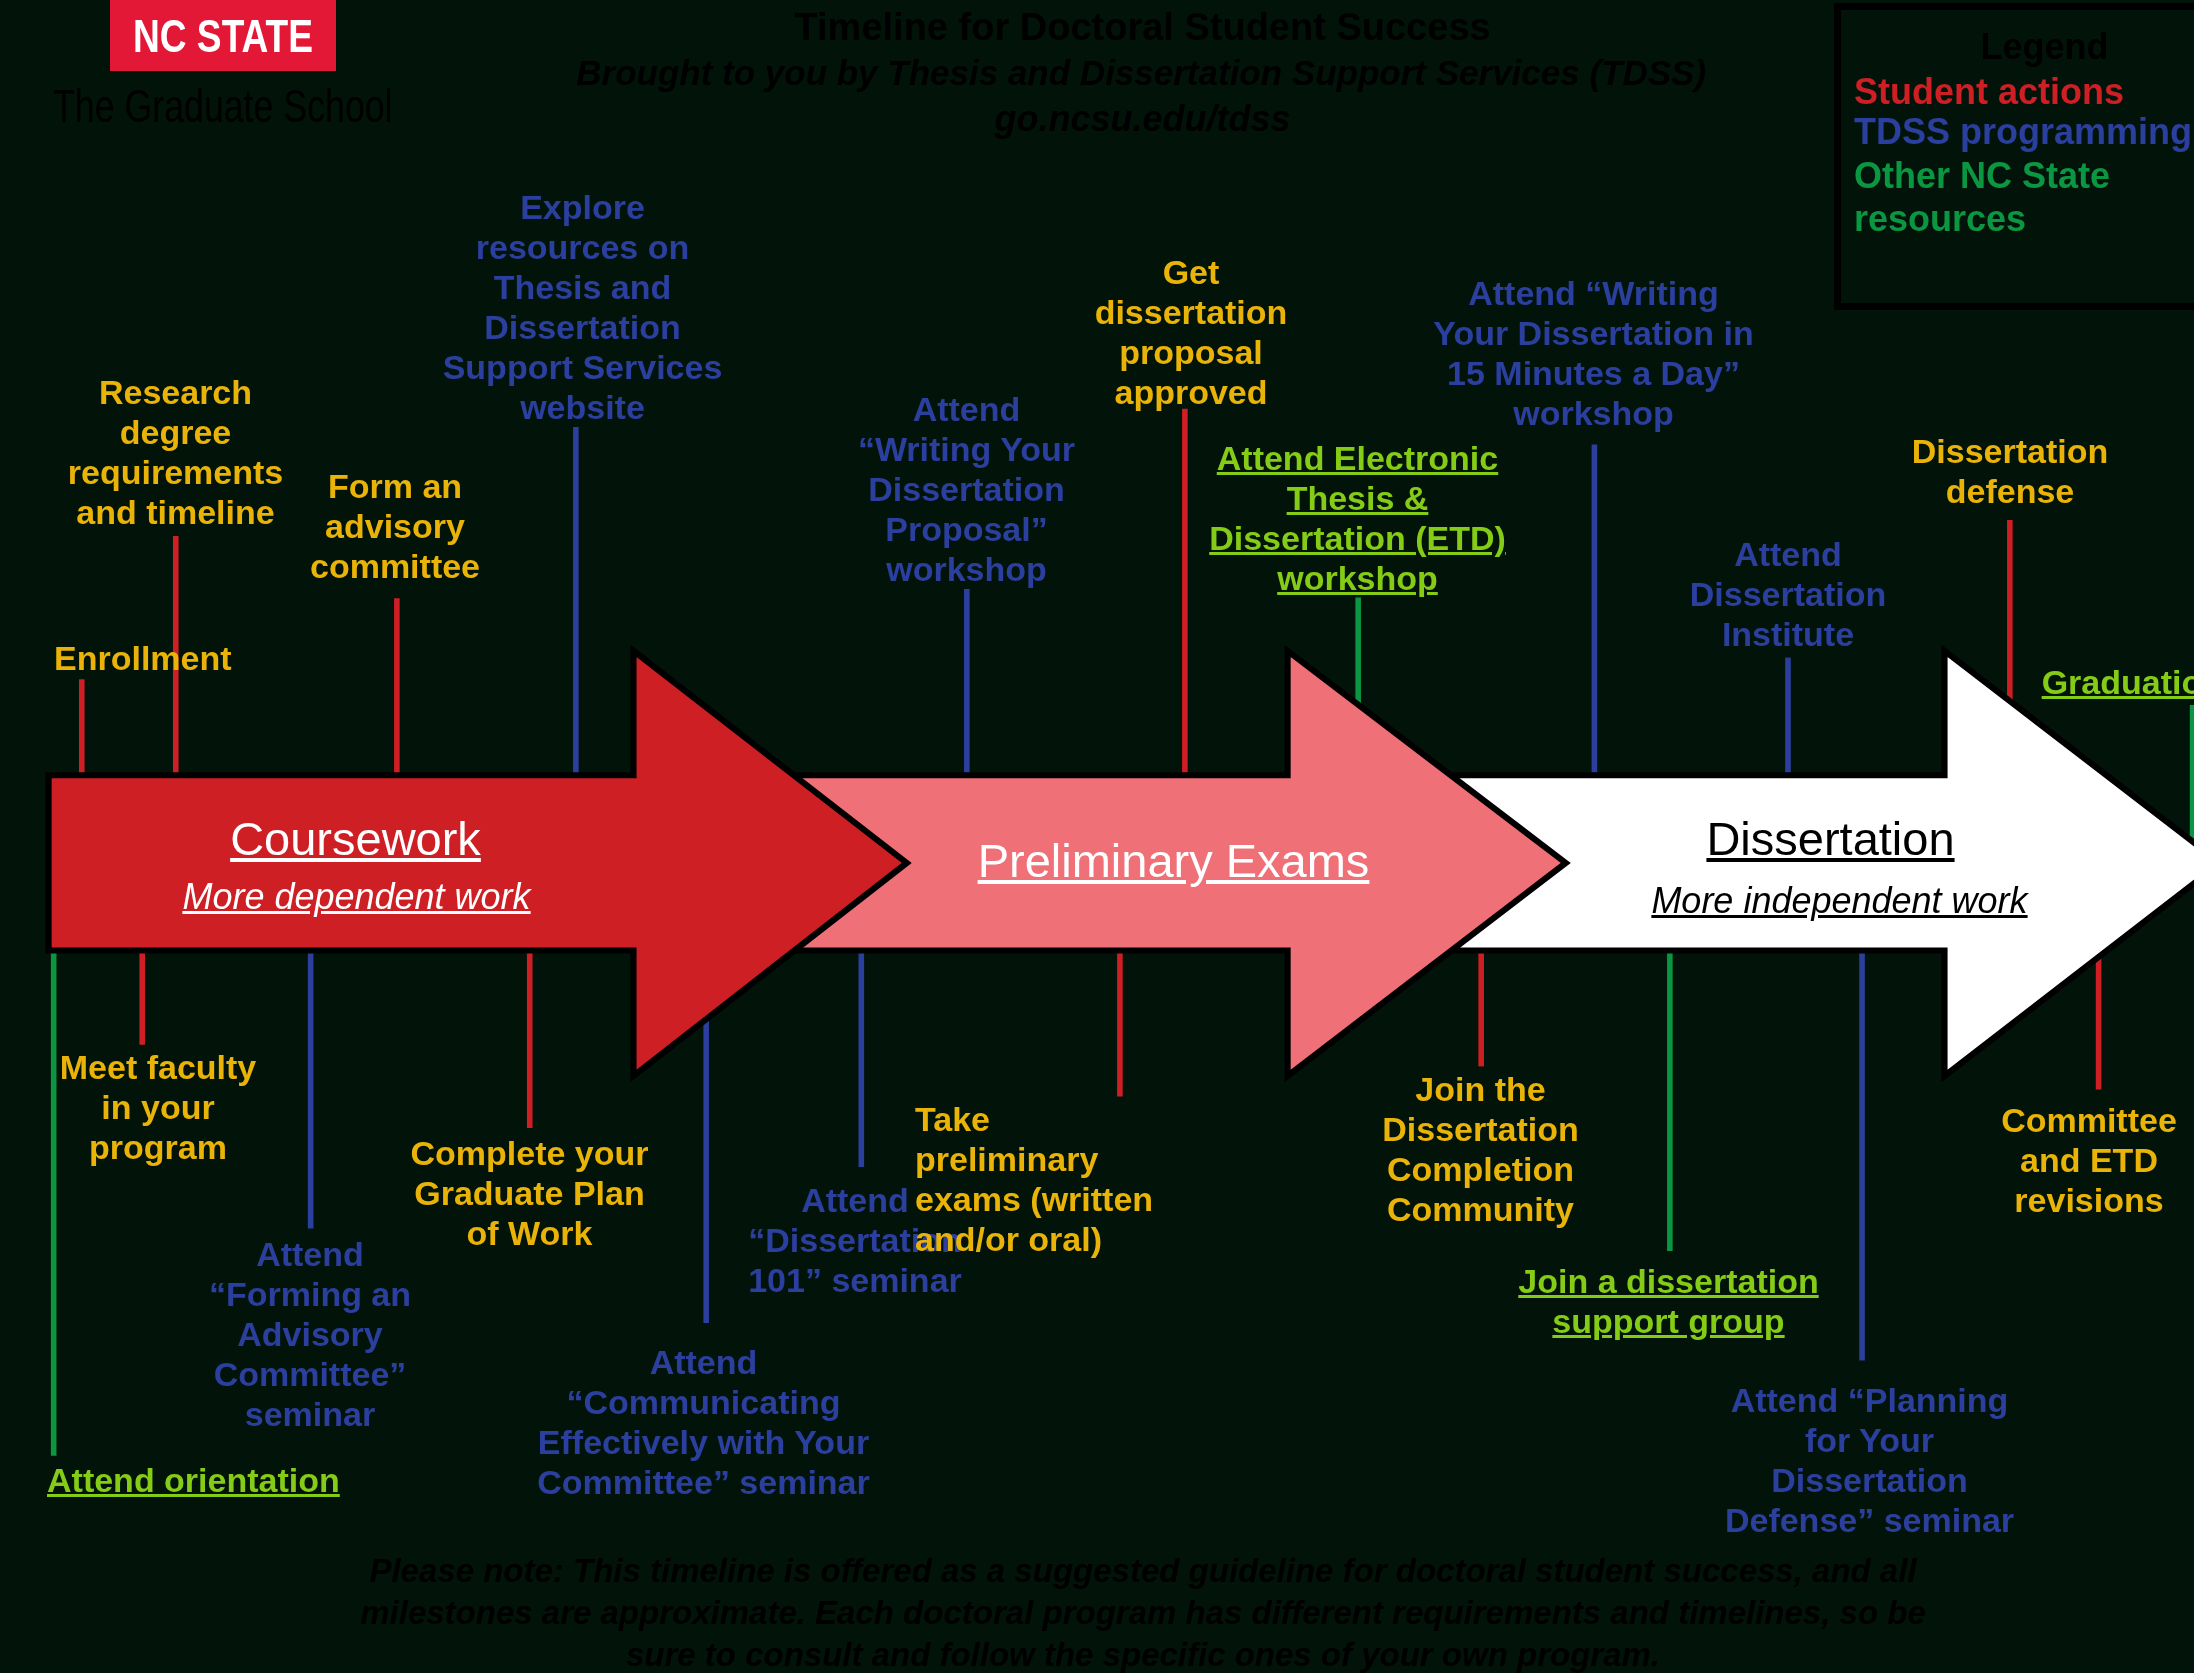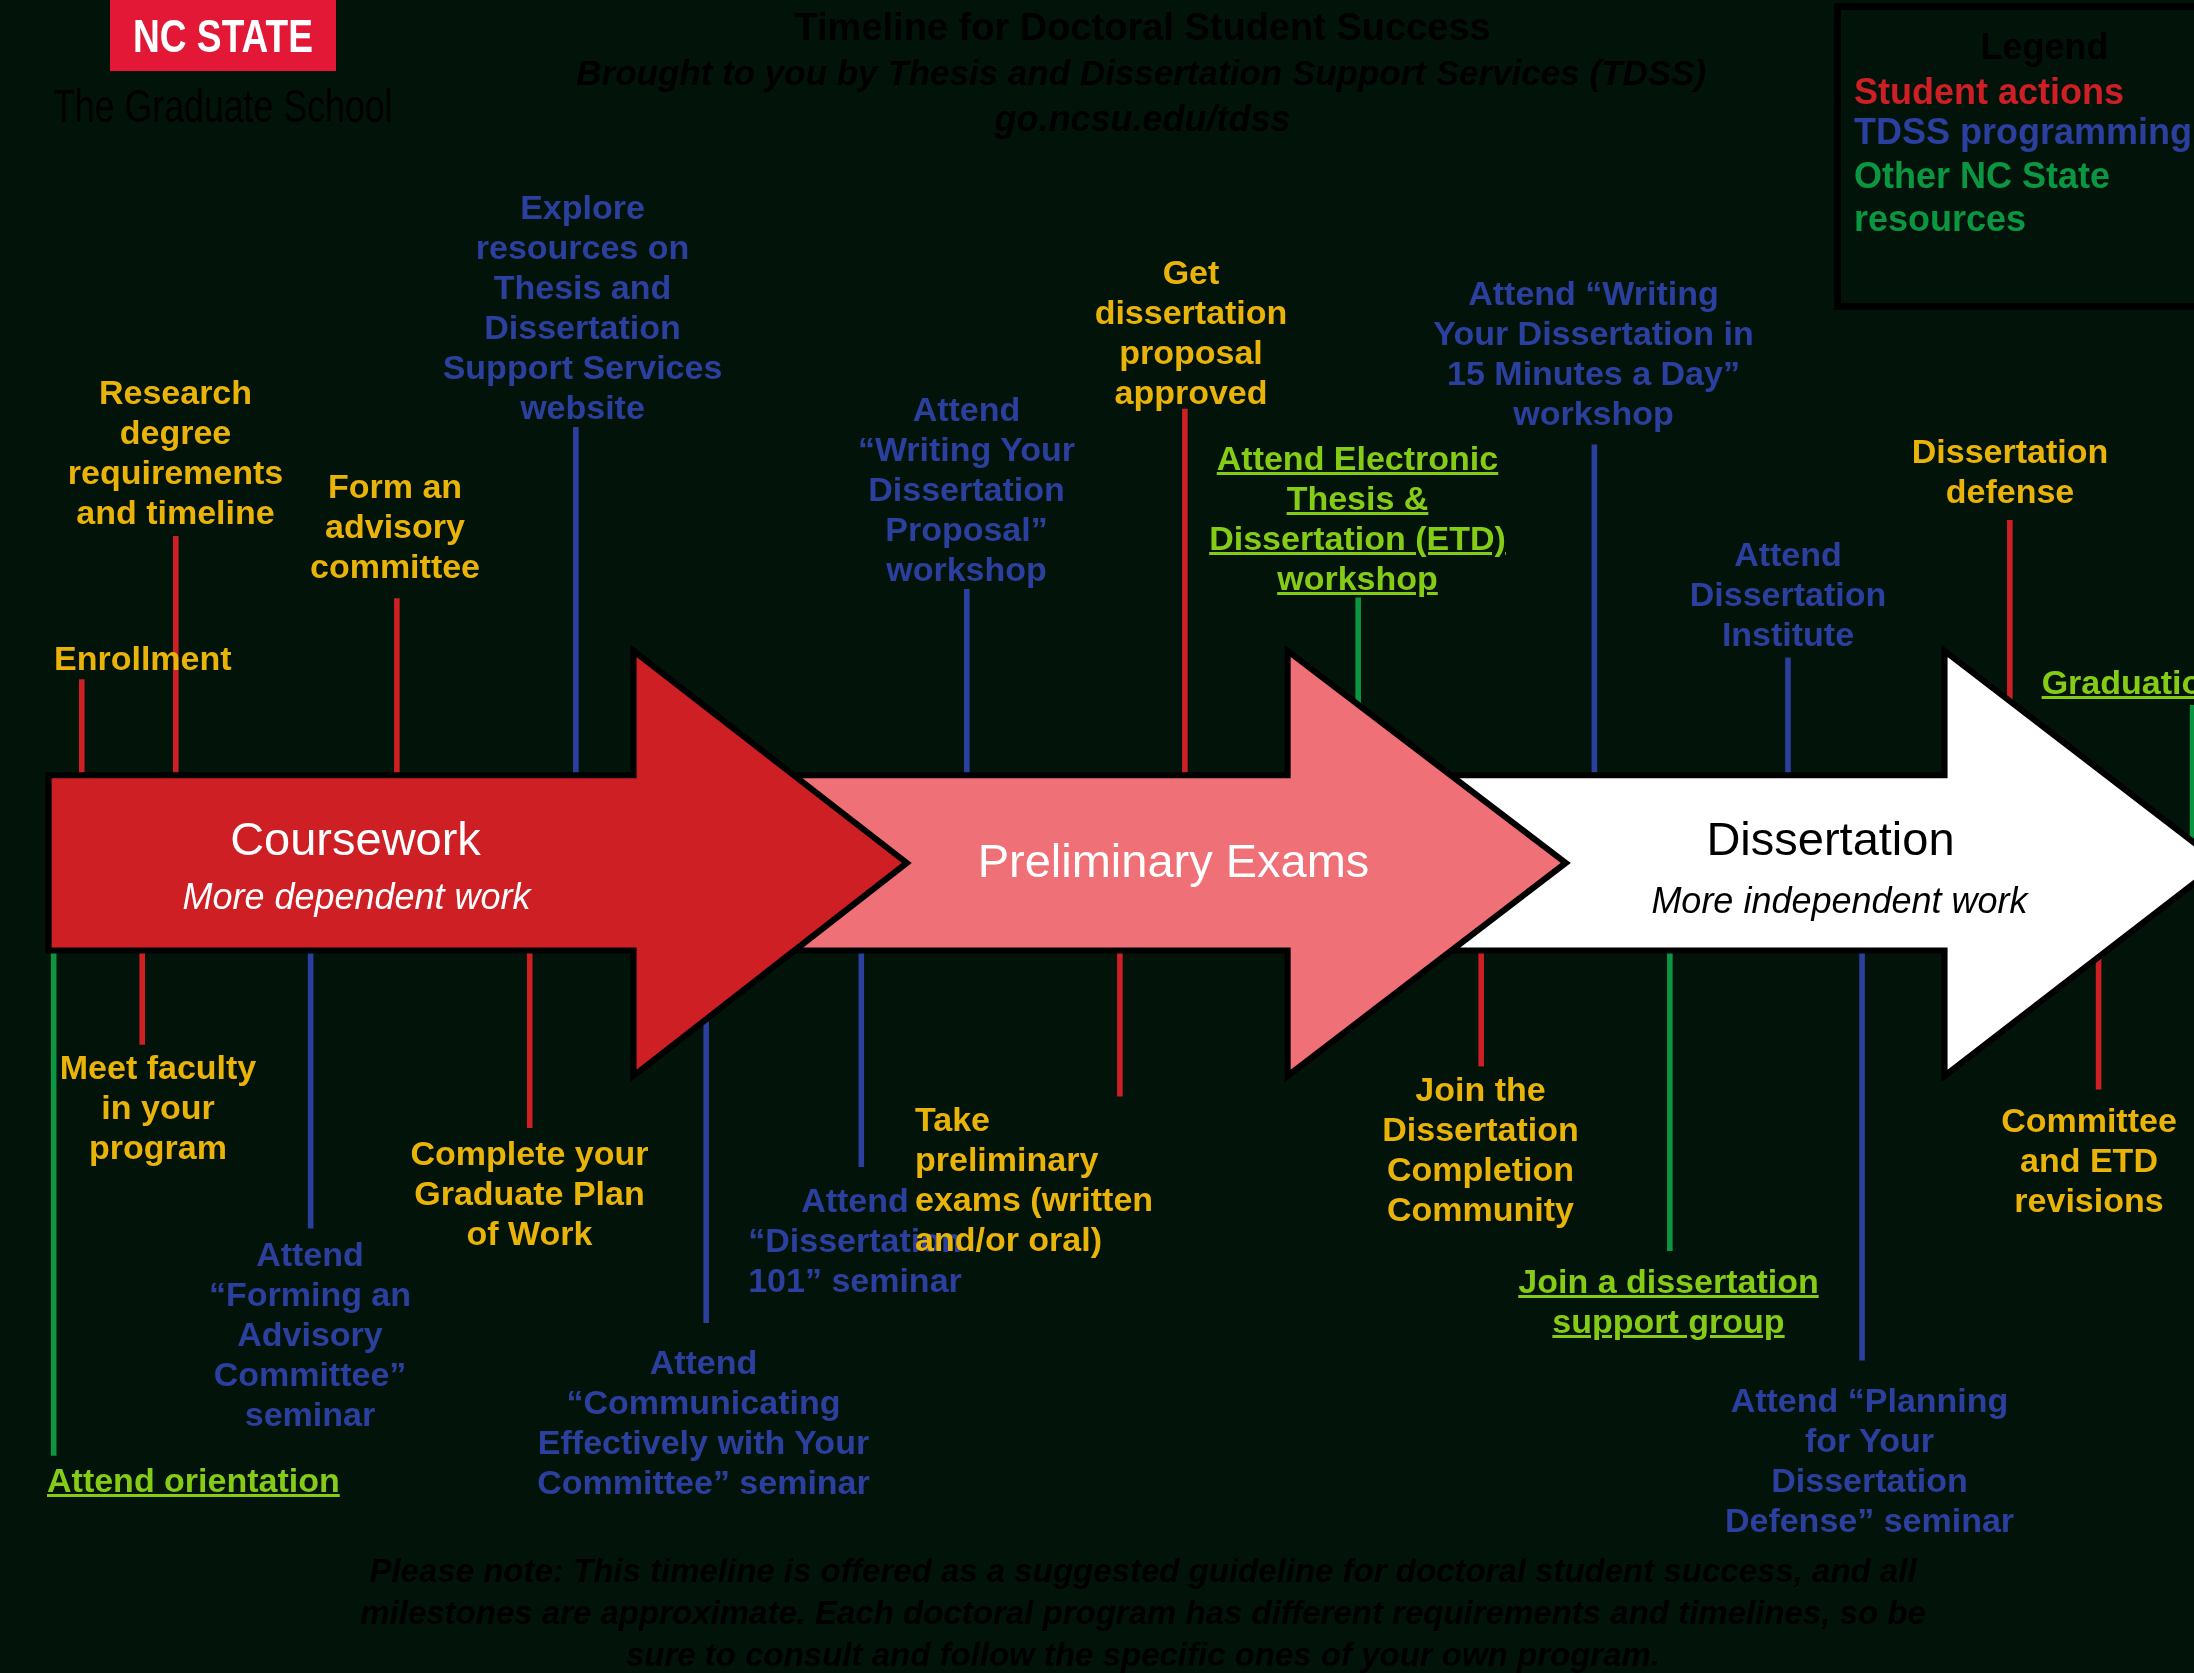--- a/index.html
+++ b/index.html
@@ -5,22 +5,22 @@
   html,body{margin:0;padding:0;background:#02140a;}
   body{width:2194px;height:1673px;overflow:hidden;position:relative;
        font-family:"Liberation Sans",sans-serif;}
   #stage{position:absolute;left:0;top:0;width:2194px;height:1673px;background:#02140a;overflow:hidden;margin-left:40px;}
   svg#art{position:absolute;left:0;top:0;width:2194px;height:1673px;}
   .ms{position:absolute;font-weight:bold;font-size:34px;line-height:40px;}
   .ms.red{color:#eab308;}
   .ms.blue{color:#2b3f9e;}
   .ms.green{color:#84cc16;text-decoration:underline;}
   .ms i{font-style:normal;display:block;white-space:nowrap;}
-  .phase-name{position:absolute;color:#fff;font-size:47px;line-height:1;text-align:center;}
-  .phase-note{position:absolute;color:#fff;font-size:36px;line-height:1;font-style:italic;text-align:center;}
+  .phase-name{position:absolute;color:#fff;font-size:47px;line-height:1;text-align:center;text-decoration:underline;}
+  .phase-note{position:absolute;color:#fff;font-size:36px;line-height:1;font-style:italic;text-align:center;text-decoration:underline;}
   .phase-name.dark,.phase-note.dark{color:#000;}
   #logo{position:absolute;left:70px;top:0;width:226px;height:71px;background:#e31837;}
   #logo span{position:absolute;left:0;top:0;width:226px;height:71px;
      color:#fff;font-weight:bold;font-size:46px;line-height:73px;text-align:center;
      transform:scaleX(0.807);}
   #unit{position:absolute;left:12.6px;top:82px;color:#000;font-size:47px;line-height:1;
      transform-origin:0 0;transform:scaleX(0.76);white-space:nowrap;}
   #title{position:absolute;left:5.6px;top:8.4px;width:2194px;color:#000;font-weight:bold;font-size:38px;line-height:1;text-align:center;}
   #subtitle{position:absolute;left:4.2px;top:55px;width:2194px;color:#000;font-style:italic;font-weight:bold;font-size:35px;line-height:1;text-align:center;}
   #url{position:absolute;left:5.6px;top:101px;width:2194px;color:#000;font-style:italic;font-weight:bold;font-size:36px;line-height:1;text-align:center;}

